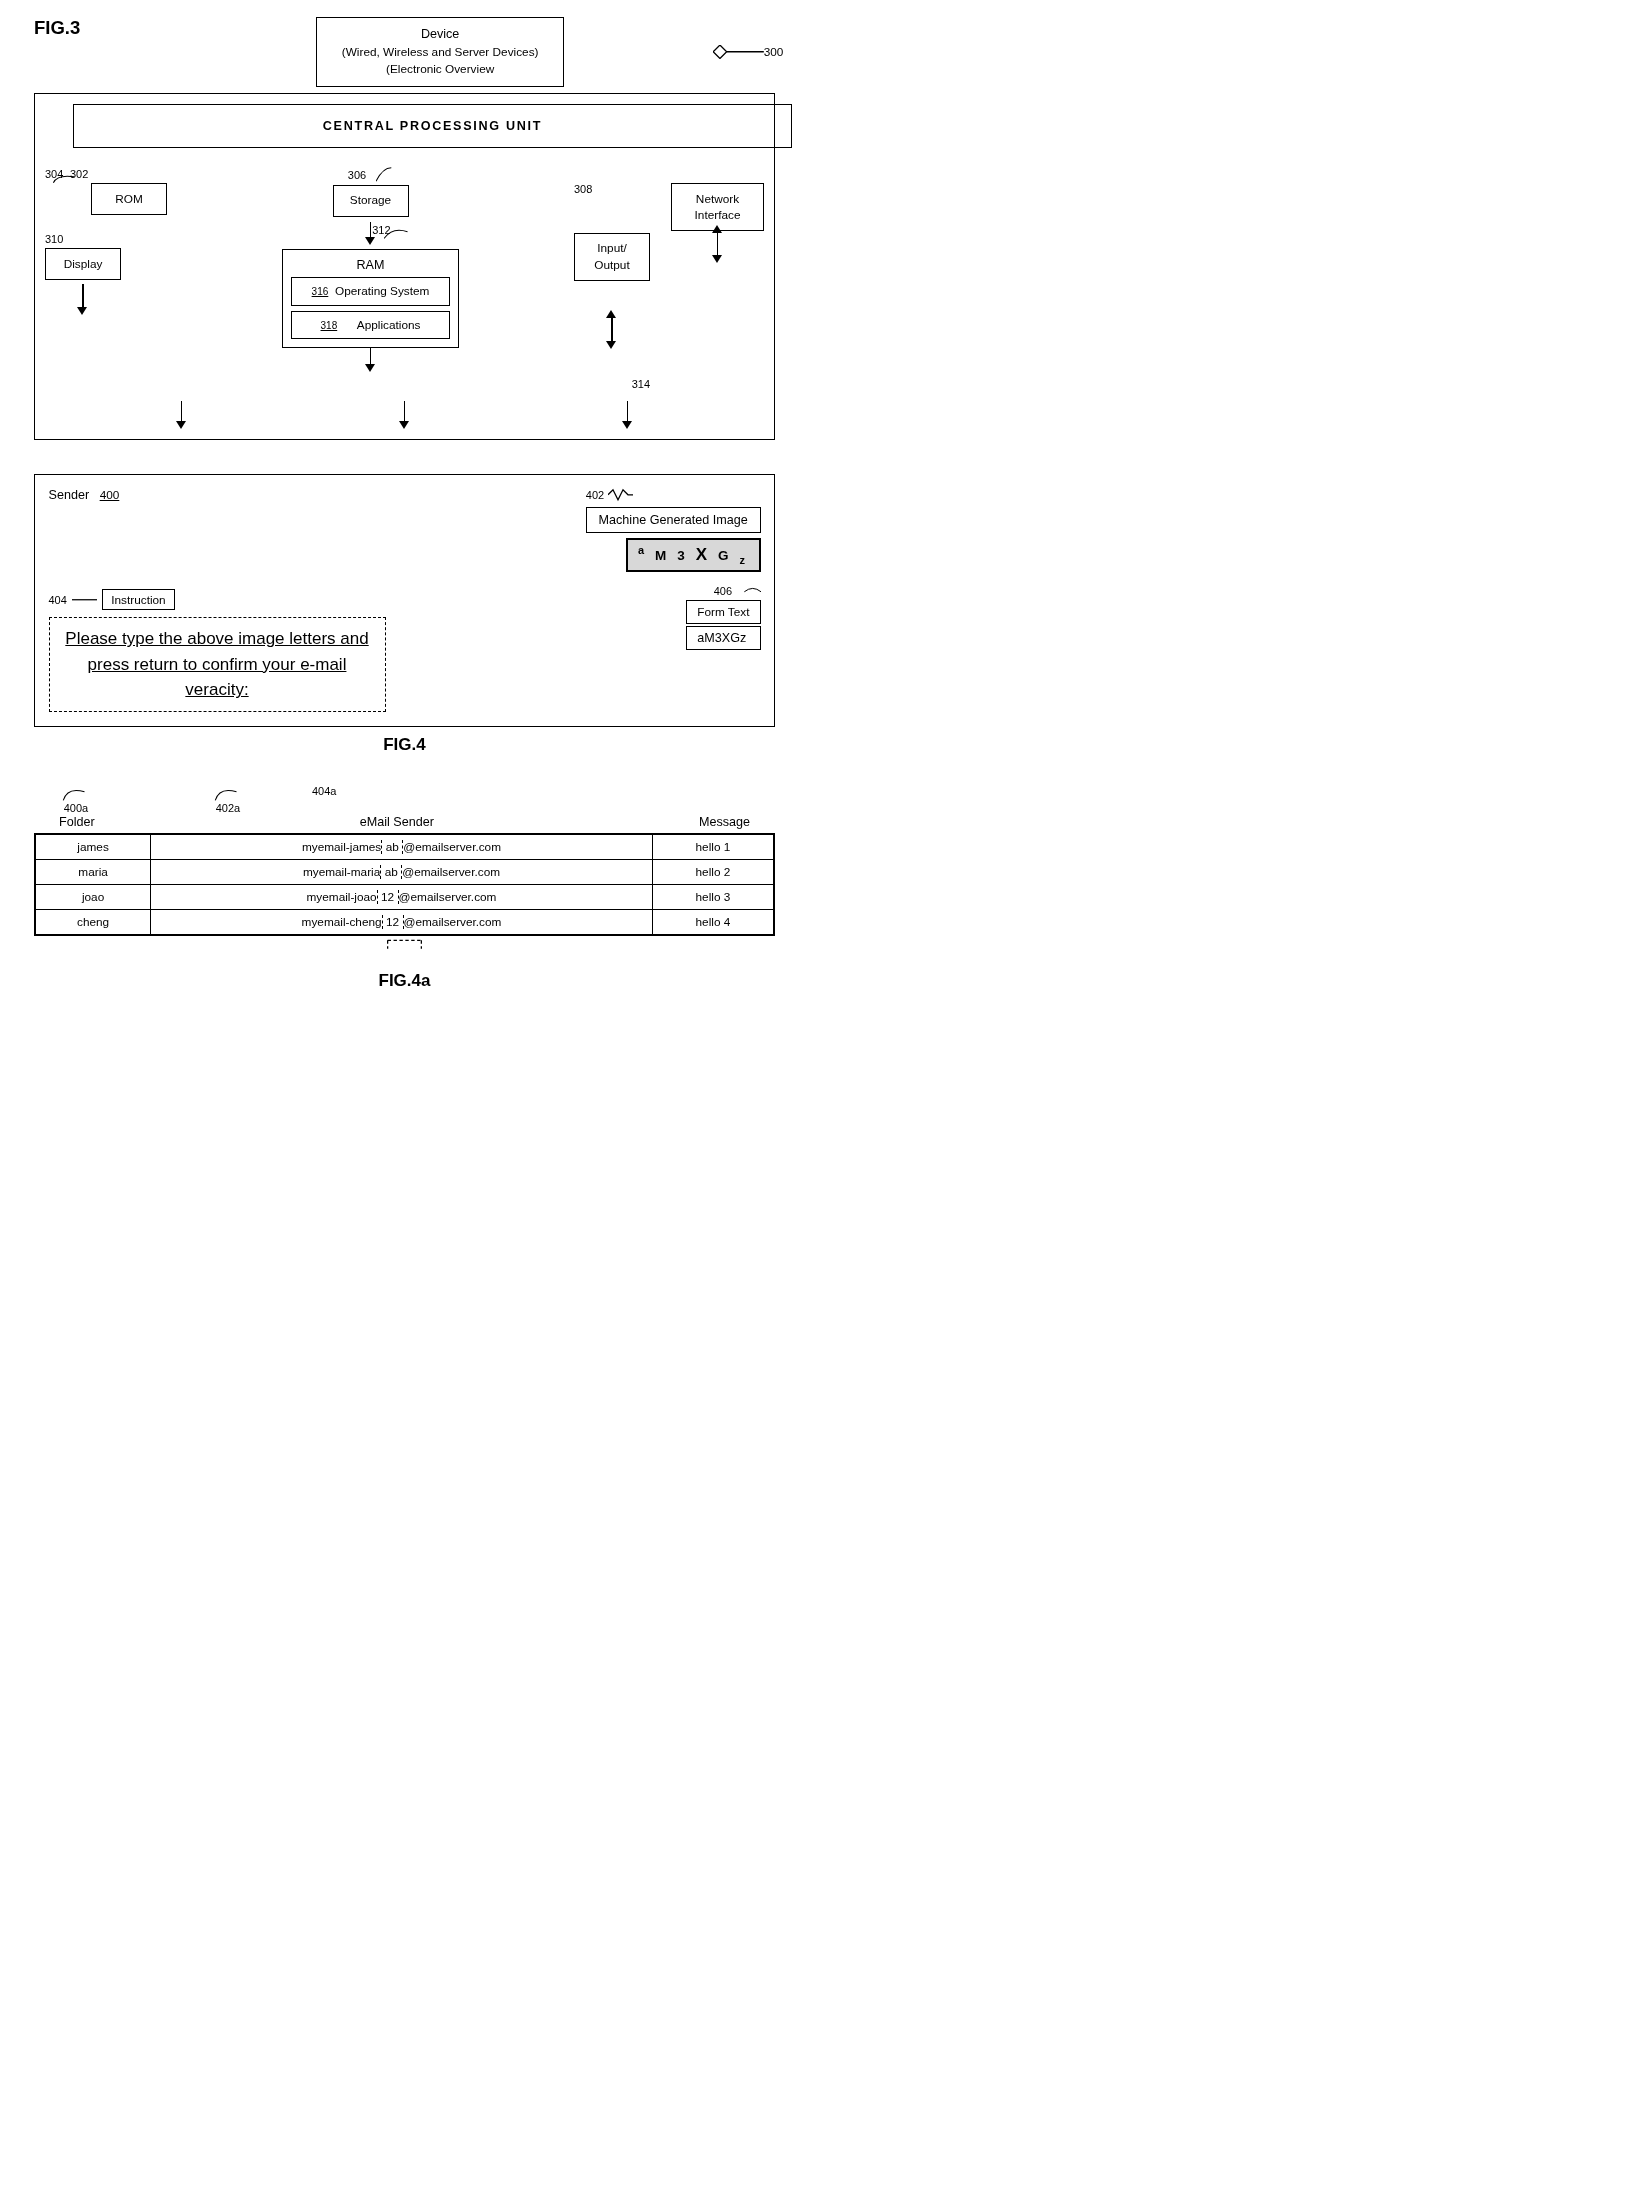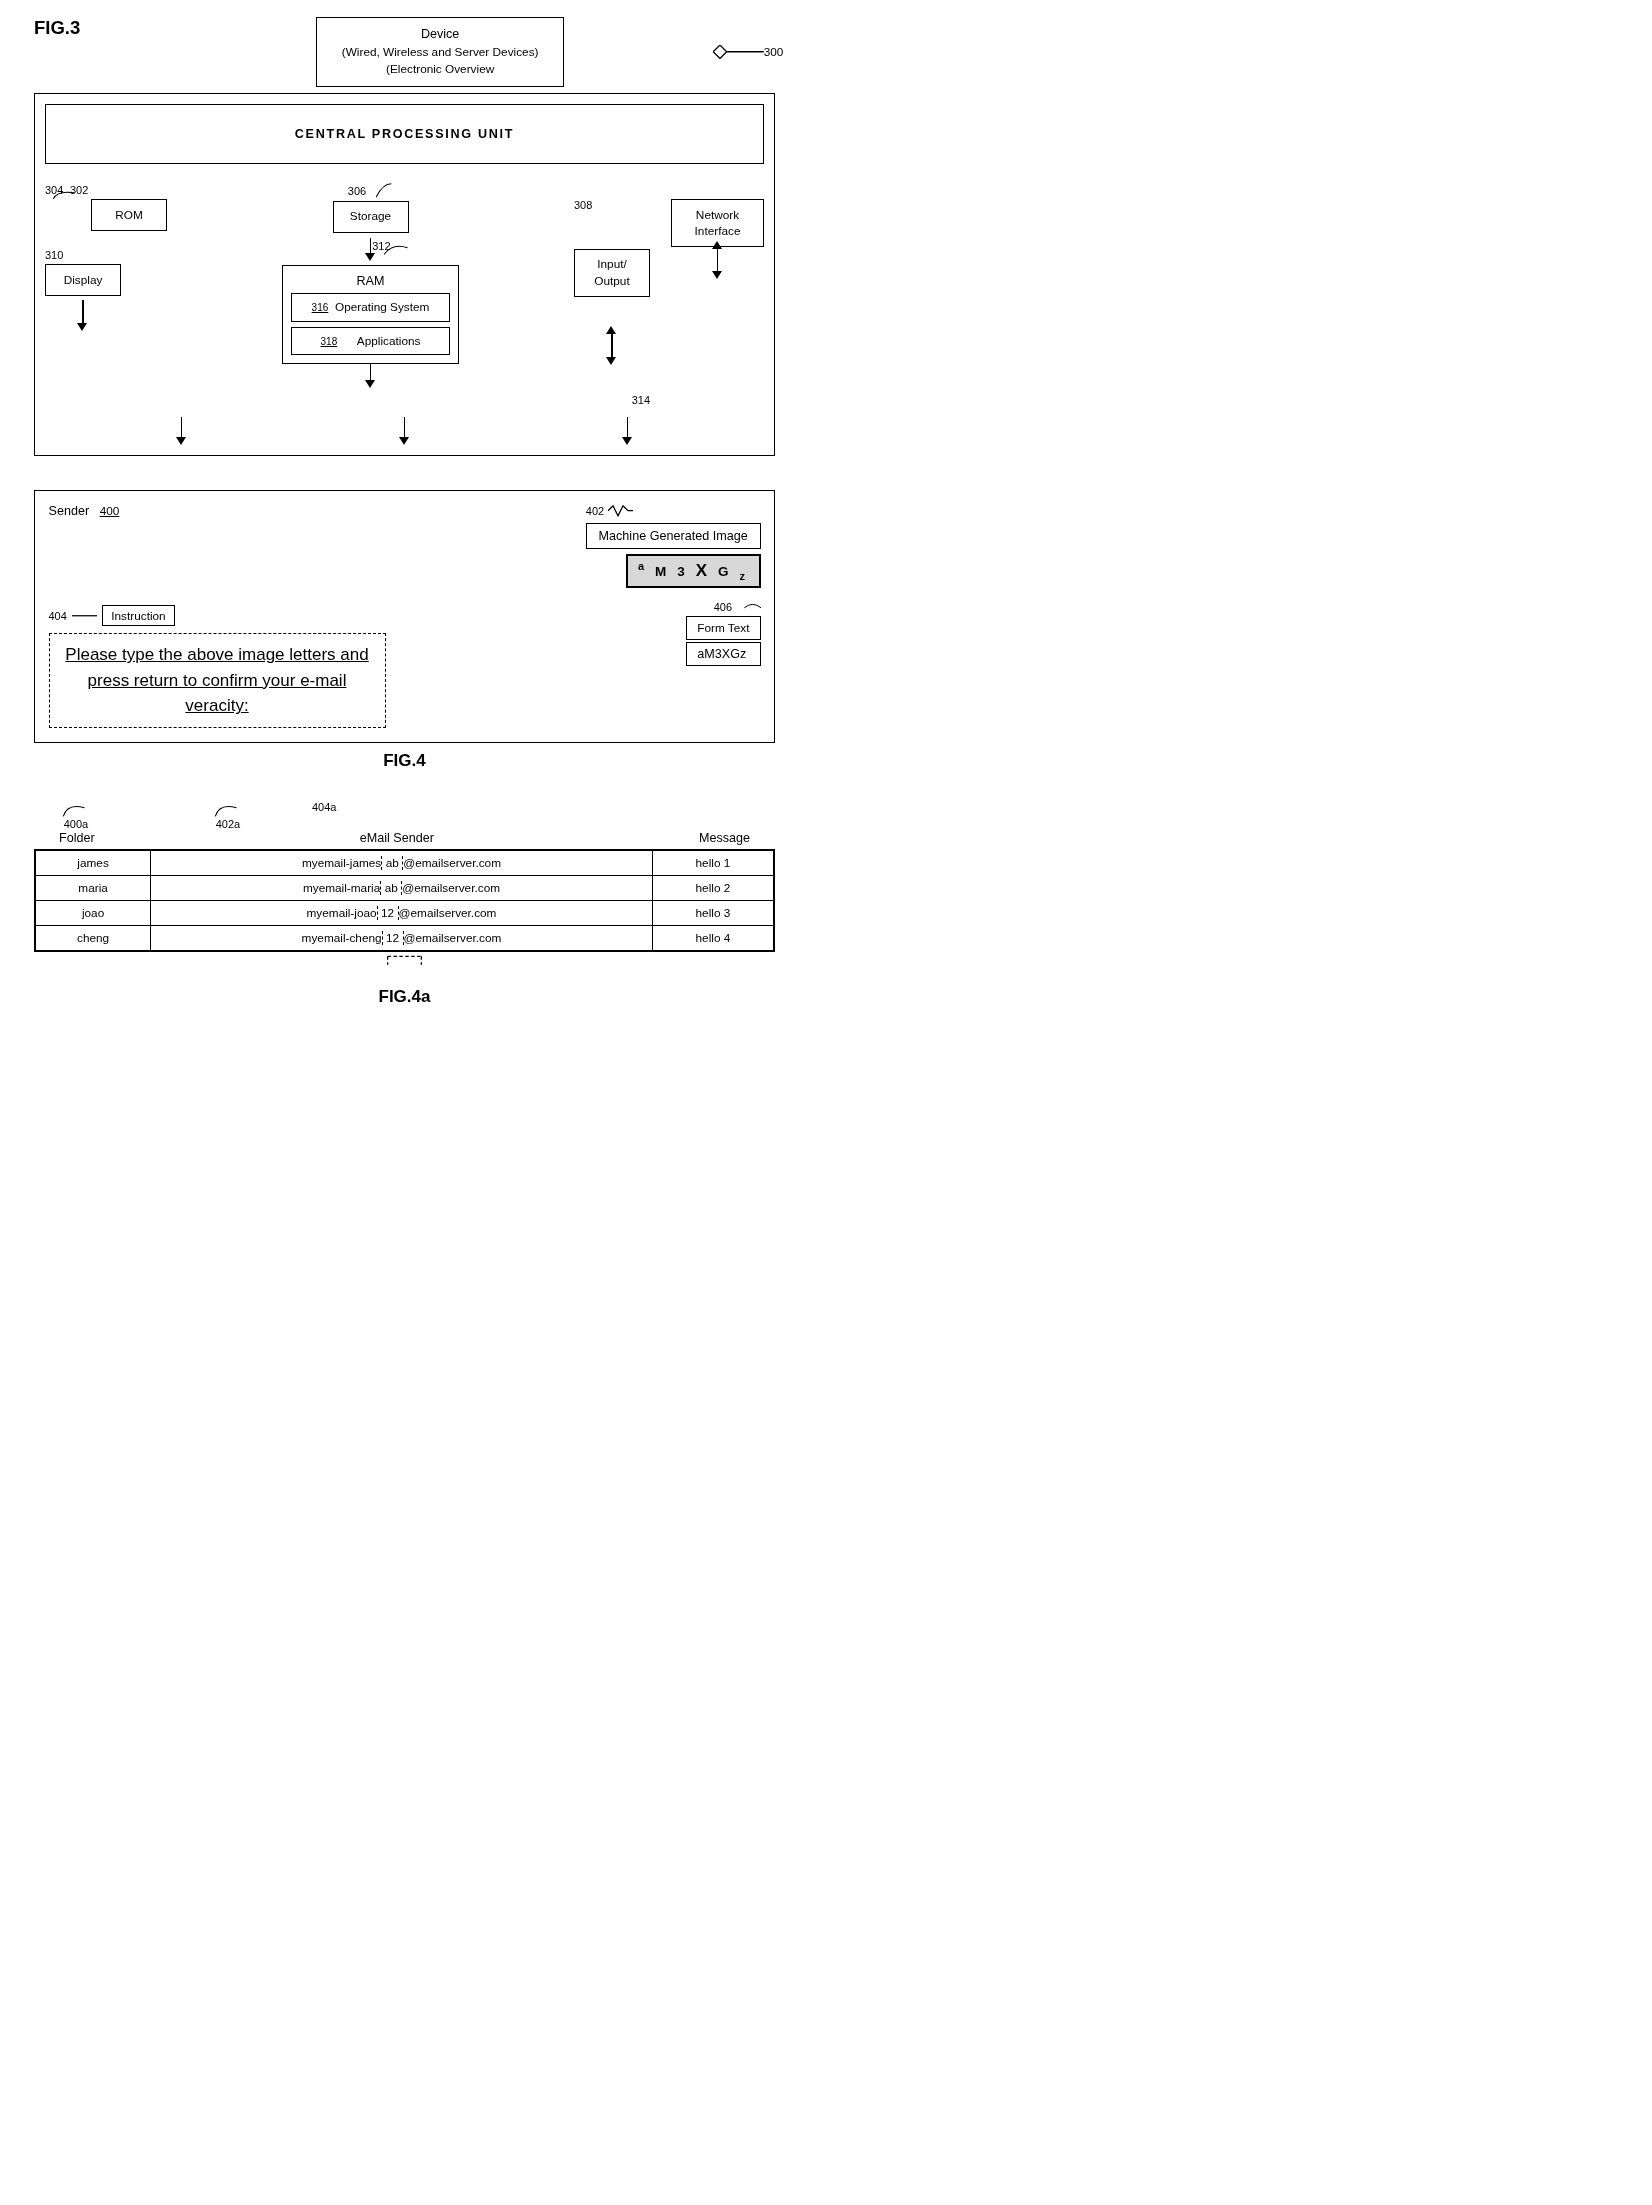--- a/index.html
+++ b/index.html
@@ -117,25 +117,26 @@
       padding: 10px;
     }
 
     .cpu-row {
       margin-bottom: 13.5px;
     }
 
     .cpu-label-box {
       border: 1.7px solid #000;
       text-align: center;
-      padding: 22px;
+      padding: 14px;
       font-size: 12.6px;
       font-weight: bold;
       letter-spacing: 1.7px;
       width: 100%;
+      margin-left: 28px;
     }
 
     .ram-block {
       border: 1.7px solid #000;
       padding: 8.4px;
       width: 177px;
       margin-top: 5px;
     }
 
     .ram-title-row {

